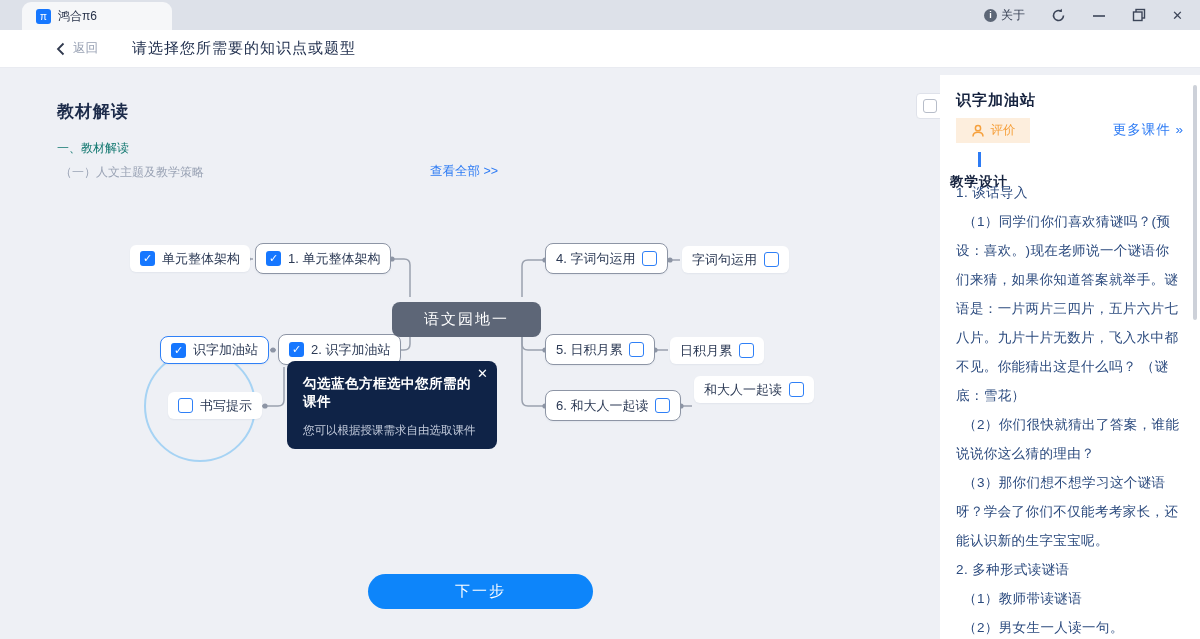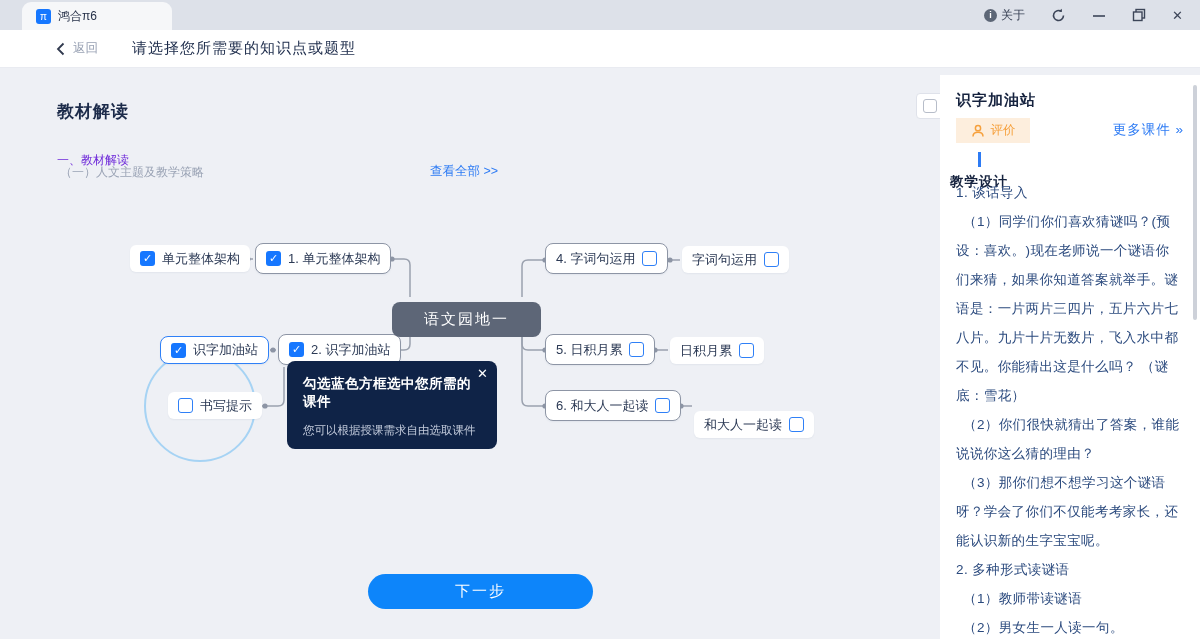--- a/index.html
+++ b/index.html
@@ -29,21 +29,21 @@
 
   
   .main { position:absolute; left:0; top:68px; width:1200px; height:571px; background:#eef0f5; }
 
   .select-all { position:absolute; left:868px; top:25px; width:56px; height:26px; background:#fff;
                 border:1px solid #dfe2ea; border-radius:4px; display:flex; align-items:center;
                 justify-content:center; gap:5px; cursor:pointer;margin-left:48px; }
   .select-all span.txt { font-size:12px; color:#4b5568; }
 
   .sec-title { position:absolute; left:57px; top:32px; font-size:17px; font-weight:bold; color:#1c2b4a; letter-spacing:1px; }
-  .crumb1 { position:absolute; left:57px; top:84px; font-size:12px; color:#6d28d9; }
+  .crumb1 { position:absolute; left:57px; top:72px; font-size:12px; color:#0f766e; }
   .crumb2 { position:absolute; left:60px; top:96px; font-size:12px; color:#9aa3b5; }
   .view-all { position:absolute; left:430px; top:95px; font-size:12.5px; color:#2d7bf4; cursor:pointer; }
 
   
   .map-svg { position:absolute; left:0; top:0; width:940px; height:480px; }
   .spotlight { position:absolute; left:144px; top:282px; width:112px; height:112px; border-radius:50%;
                border:2px solid #a6d3f4; }
   .node { position:absolute; background:#fff; border-radius:6px; display:flex; align-items:center;
           gap:7px; padding:0 10px; font-size:13px; color:#2c3a55; white-space:nowrap; cursor:pointer;
           box-shadow:0 1px 2px rgba(40,60,100,0.06); height:27px; }
@@ -61,21 +61,21 @@
   .n0 { left:130px; top:177px; }
   .n1 { left:255px; top:175px; }
   .n2 { left:160px; top:268px; }
   .n3 { left:278px; top:266px; }
   .n4 { left:168px; top:324px; }
   .n5 { left:545px; top:175px; }
   .n6 { left:682px; top:178px; }
   .n7 { left:545px; top:266px; }
   .n8 { left:670px; top:269px; }
   .n9 { left:545px; top:322px; }
-  .n10 { left:694px; top:343px; }
+  .n10 { left:694px; top:308px; }
 
   
   .tooltip { position:absolute; left:287px; top:293px; width:210px; height:88px; background:#0f2347;
              border-radius:8px; color:#fff; padding:14px 16px 0 16px; z-index:6; }
   .tooltip .t1 { font-size:13.5px; font-weight:bold; letter-spacing:0.5px; }
   .tooltip .t2 { font-size:11.5px; color:#c3cbdc; margin-top:12px; }
   .tooltip .close { position:absolute; right:9px; top:5px; font-size:13px; color:#fff; cursor:pointer; }
 
   .next-btn { position:absolute; left:368px; top:506px; width:225px; height:35px; background:#0d85fa;
               border:none; border-radius:18px; color:#fff; font-size:15px; letter-spacing:2px; cursor:pointer;

